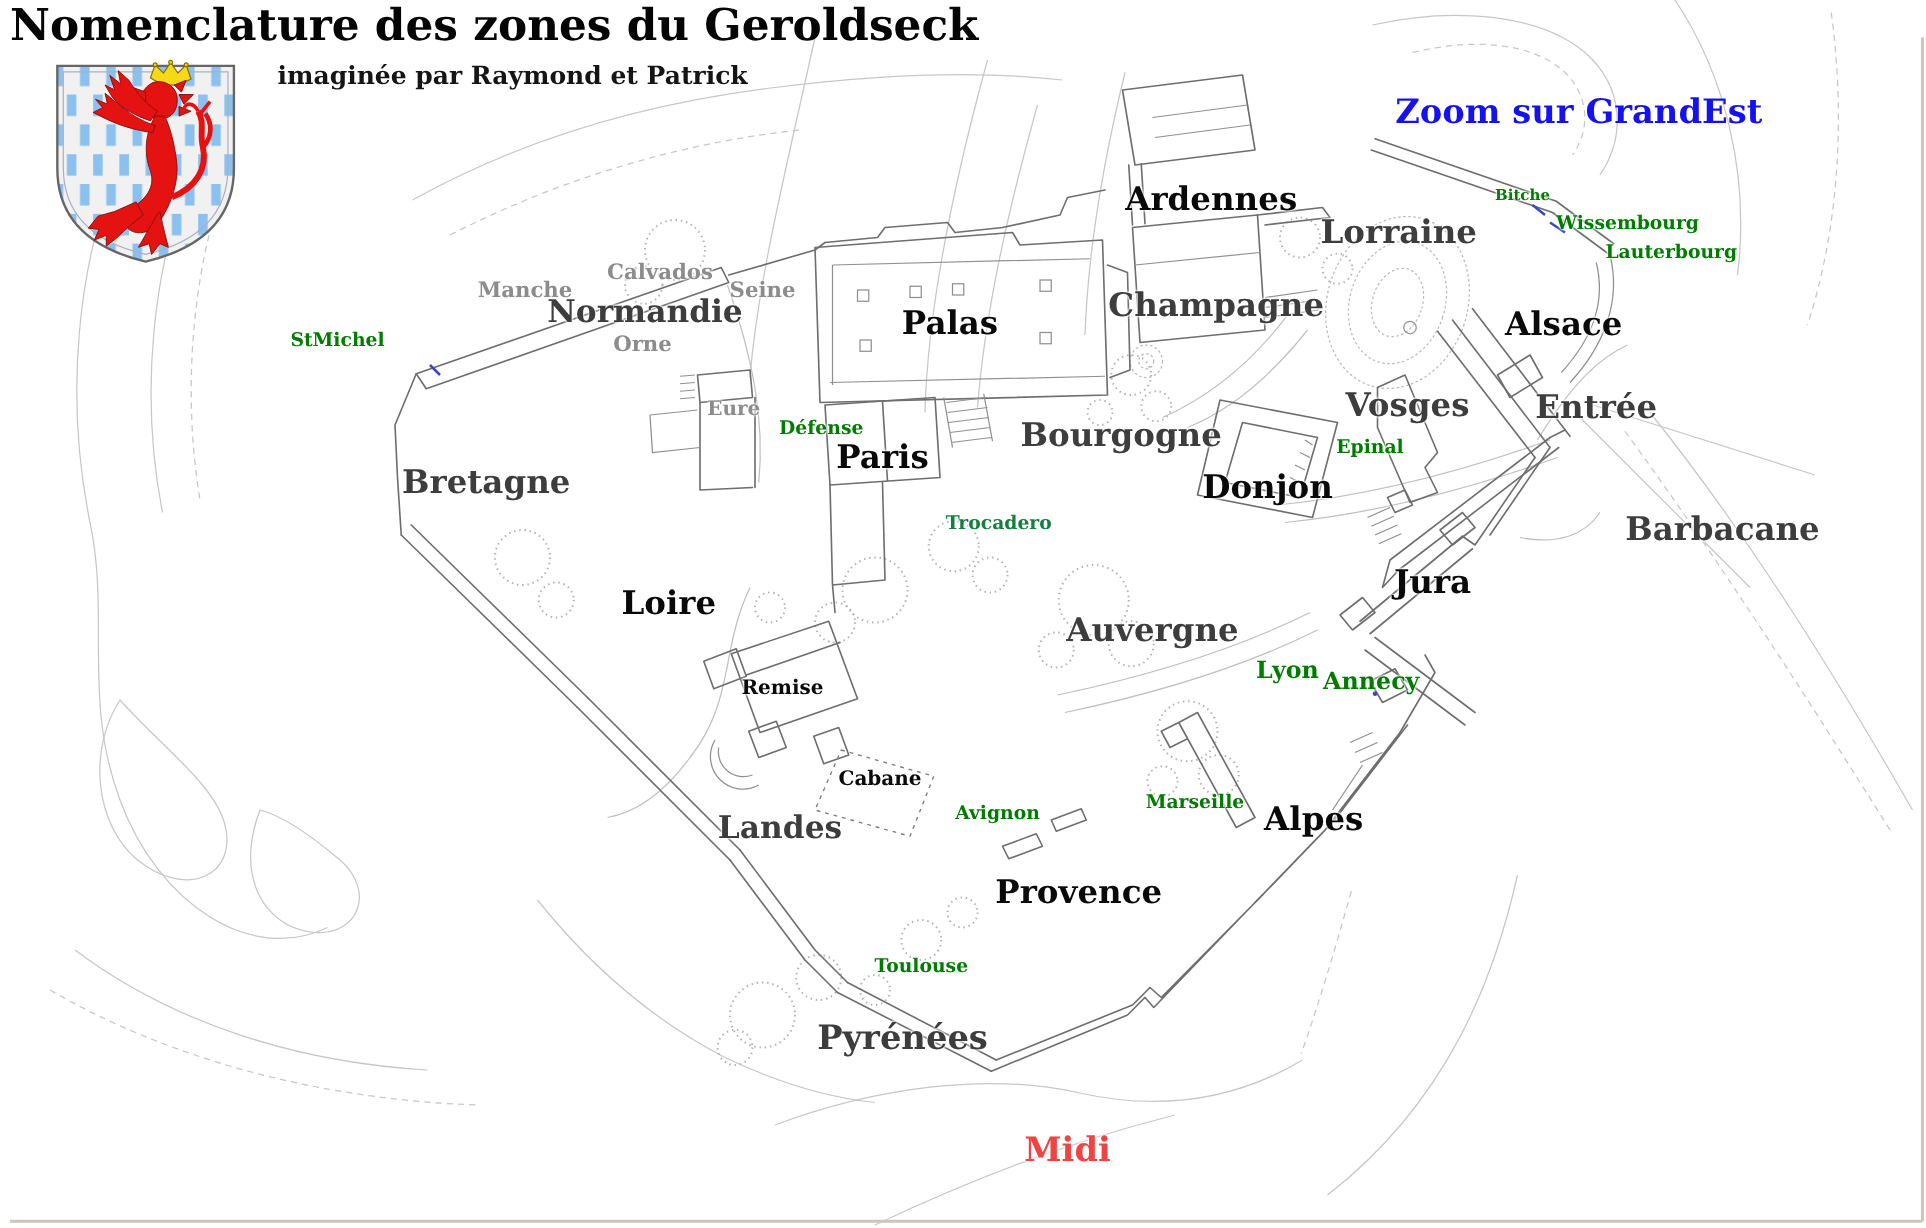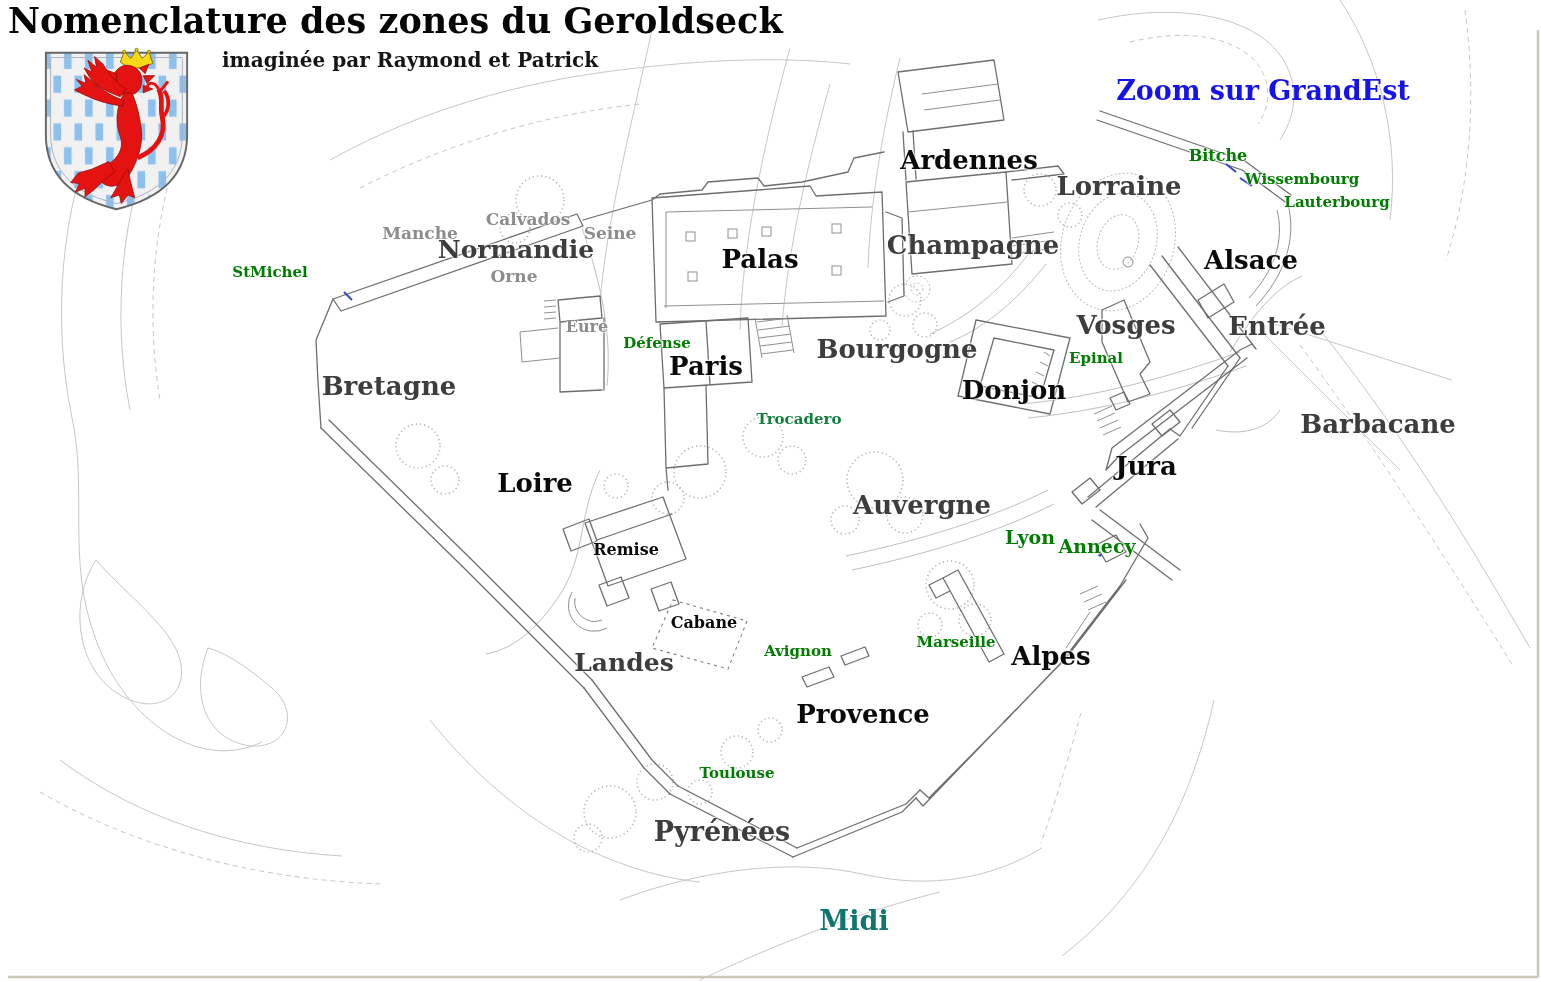--- a/index.html
+++ b/index.html
@@ -220,21 +220,21 @@
     </svg>
   </div>
 
   <h1 class="page-title">Nomenclature des zones du Geroldseck</h1>
   <div class="page-subtitle">imaginée par Raymond et Patrick</div>
   <a class="zoomlink" style="color: rgb(21, 18, 238);">Zoom sur GrandEst</a>
 
   <div class="labels-layer">
       <span class="map-label" style="left: 969px; top: 160px; font-size: 26px; color: rgb(10, 10, 10);">Ardennes</span>
       <span class="map-label" style="left: 1119px; top: 186px; font-size: 26px; color: rgb(61, 61, 61);">Lorraine</span>
-      <span class="map-label" style="left: 1218px; top: 156px; font-size: 16px; color: rgb(0, 124, 0);">Bitche</span>
+      <span class="map-label" style="left: 1218px; top: 156px; font-size: 12px; color: rgb(0, 124, 0);">Bitche</span>
       <span class="map-label" style="left: 1302px; top: 179px; font-size: 15px; color: rgb(0, 124, 0);">Wissembourg</span>
       <span class="map-label" style="left: 1337px; top: 202px; font-size: 15px; color: rgb(0, 124, 0);">Lauterbourg</span>
       <span class="map-label" style="left: 973px; top: 245px; font-size: 26px; color: rgb(61, 61, 61);">Champagne</span>
       <span class="map-label" style="left: 1251px; top: 260px; font-size: 26px; color: rgb(10, 10, 10);">Alsace</span>
       <span class="map-label" style="left: 420px; top: 233px; font-size: 17px; color: rgb(140, 140, 140);">Manche</span>
       <span class="map-label" style="left: 528px; top: 219px; font-size: 17px; color: rgb(140, 140, 140);">Calvados</span>
       <span class="map-label" style="left: 610px; top: 233px; font-size: 17px; color: rgb(140, 140, 140);">Seine</span>
       <span class="map-label" style="left: 516px; top: 249px; font-size: 25px; color: rgb(61, 61, 61);">Normandie</span>
       <span class="map-label" style="left: 514px; top: 276px; font-size: 17px; color: rgb(140, 140, 140);">Orne</span>
       <span class="map-label" style="left: 270px; top: 272px; font-size: 15px; color: rgb(0, 124, 0);">StMichel</span>
@@ -257,16 +257,16 @@
       <span class="map-label" style="left: 1097px; top: 546px; font-size: 19px; color: rgb(0, 124, 0);">Annecy</span>
       <span class="map-label" style="left: 626px; top: 550px; font-size: 16px; color: rgb(10, 10, 10);">Remise</span>
       <span class="map-label" style="left: 704px; top: 623px; font-size: 16px; color: rgb(10, 10, 10);">Cabane</span>
       <span class="map-label" style="left: 956px; top: 642px; font-size: 15px; color: rgb(0, 124, 0);">Marseille</span>
       <span class="map-label" style="left: 798px; top: 651px; font-size: 15px; color: rgb(0, 124, 0);">Avignon</span>
       <span class="map-label" style="left: 624px; top: 662px; font-size: 25px; color: rgb(61, 61, 61);">Landes</span>
       <span class="map-label" style="left: 1051px; top: 656px; font-size: 26px; color: rgb(10, 10, 10);">Alpes</span>
       <span class="map-label" style="left: 863px; top: 714px; font-size: 26px; color: rgb(10, 10, 10);">Provence</span>
       <span class="map-label" style="left: 737px; top: 773px; font-size: 15px; color: rgb(0, 124, 0);">Toulouse</span>
       <span class="map-label" style="left: 722px; top: 831px; font-size: 27px; color: rgb(61, 61, 61);">Pyrénées</span>
-      <span class="map-label" style="left: 854px; top: 920px; font-size: 27px; color: #0f766e;">Midi</span>
+      <span class="map-label" style="left: 854px; top: 920px; font-size: 27px; color: #ef4444;">Midi</span>
     </div>
 
 </div>
 
 </body></html>

